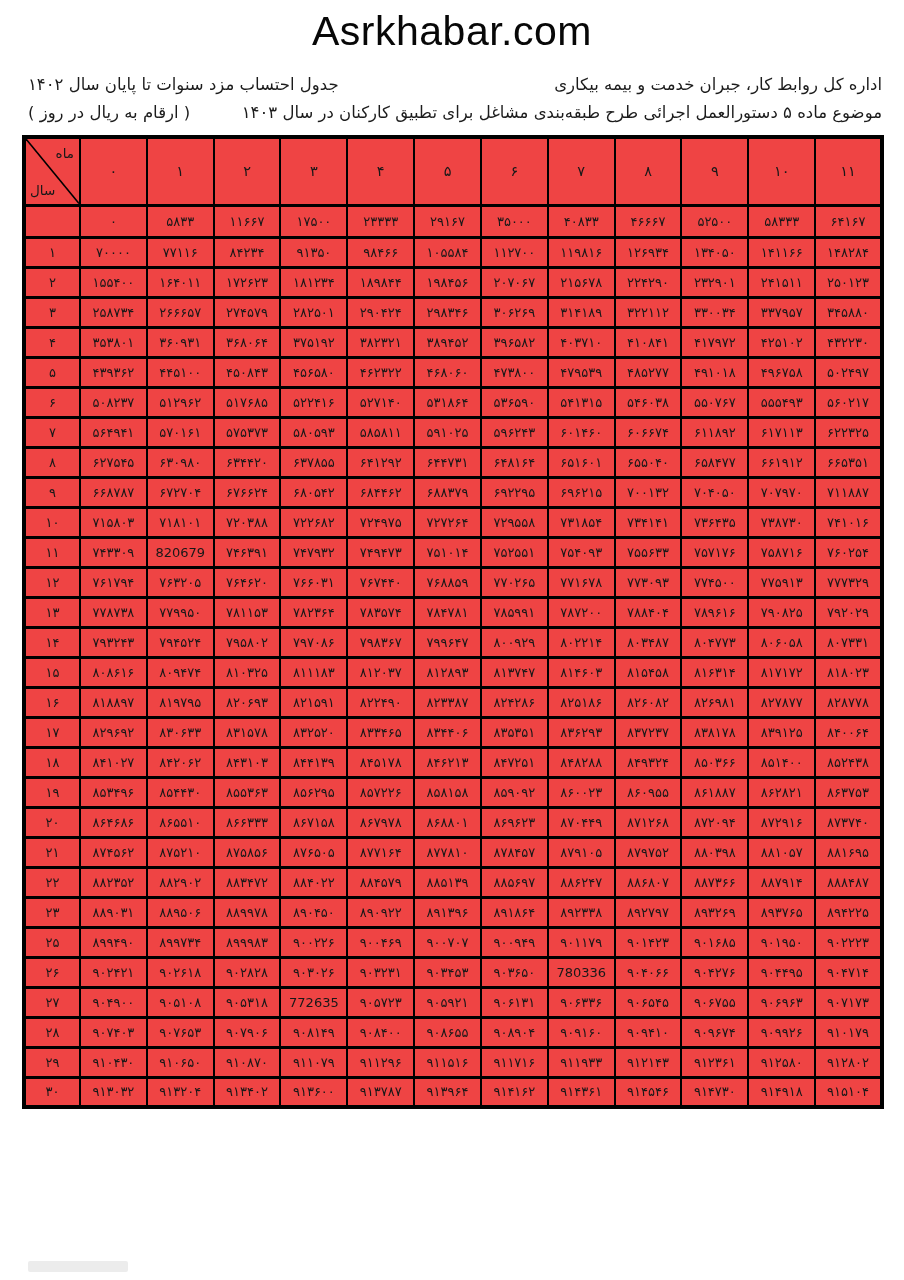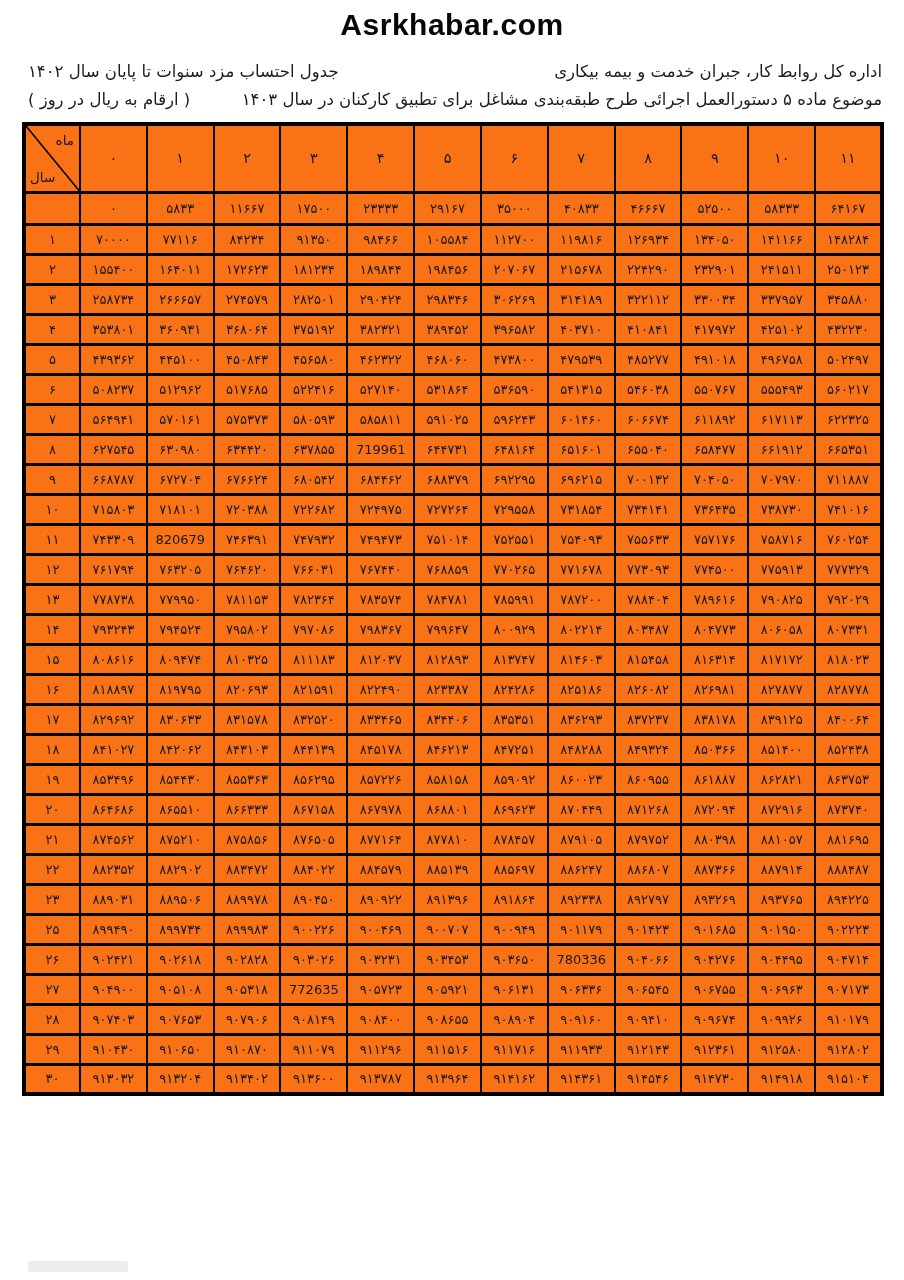--- a/index.html
+++ b/index.html
@@ -15,22 +15,22 @@
   .page {
     position: relative;
     width: 904px;
     height: 1280px;
     background: #ffffff;
   }
   .site-title {
     text-align: center;
     padding-top: 8px;
     font-family: "Liberation Sans", sans-serif;
-    font-weight: bold;
-    font-size: 30px;
+    font-weight: normal;
+    font-size: 41px;
     letter-spacing: 0.5px;
     color: #070707;
   }
   .doc-header {
     direction: rtl;
     margin: 20px 22px 0 28px;
     font-size: 16.5px;
     color: #1c1c1c;
   }
   .hdr-line {
@@ -39,21 +39,21 @@
     align-items: baseline;
     margin-bottom: 9px;
     white-space: nowrap;
   }
   table.wage-table {
     border-collapse: collapse;
     table-layout: fixed;
     margin: 13px 20px 0 22px;
     width: 862px;
     border: 4px solid #000;
-    background: #f97316;
+    background: #ef4444;
   }
   .wage-table th, .wage-table td {
     border-left: 2px solid #000;
     border-right: 2px solid #000;
     border-top: 3px solid #000;
     border-bottom: 3px solid #000;
     padding: 0;
     text-align: center;
     vertical-align: middle;
     font-weight: normal;
@@ -266,21 +266,21 @@
           <td>۶۱۱۸۹۲</td>
           <td>۶۱۷۱۱۳</td>
           <td>۶۲۲۳۲۵</td>
         </tr>
         <tr>
           <th class="year-cell">۸</th>
           <td>۶۲۷۵۴۵</td>
           <td>۶۳۰۹۸۰</td>
           <td>۶۳۴۴۲۰</td>
           <td>۶۳۷۸۵۵</td>
-          <td>719961</td>
+          <td>۶۴۱۲۹۲</td>
           <td>۶۴۴۷۳۱</td>
           <td>۶۴۸۱۶۴</td>
           <td>۶۵۱۶۰۱</td>
           <td>۶۵۵۰۴۰</td>
           <td>۶۵۸۴۷۷</td>
           <td>۶۶۱۹۱۲</td>
           <td>۶۶۵۳۵۱</td>
         </tr>
         <tr>
           <th class="year-cell">۹</th>

